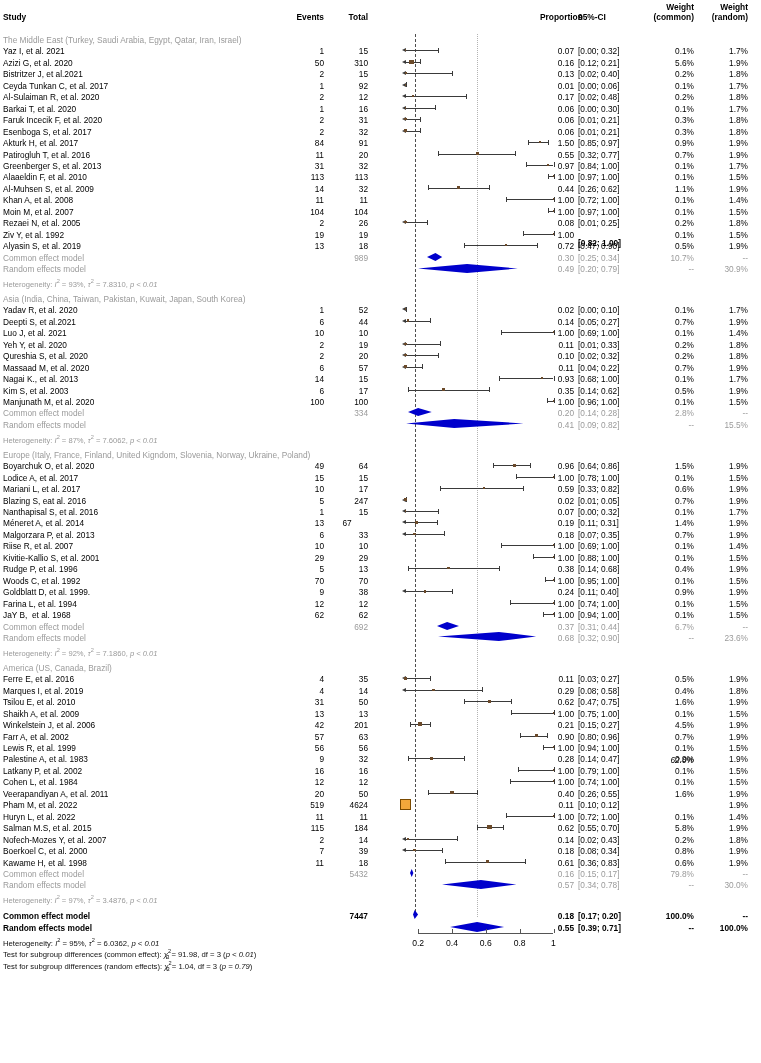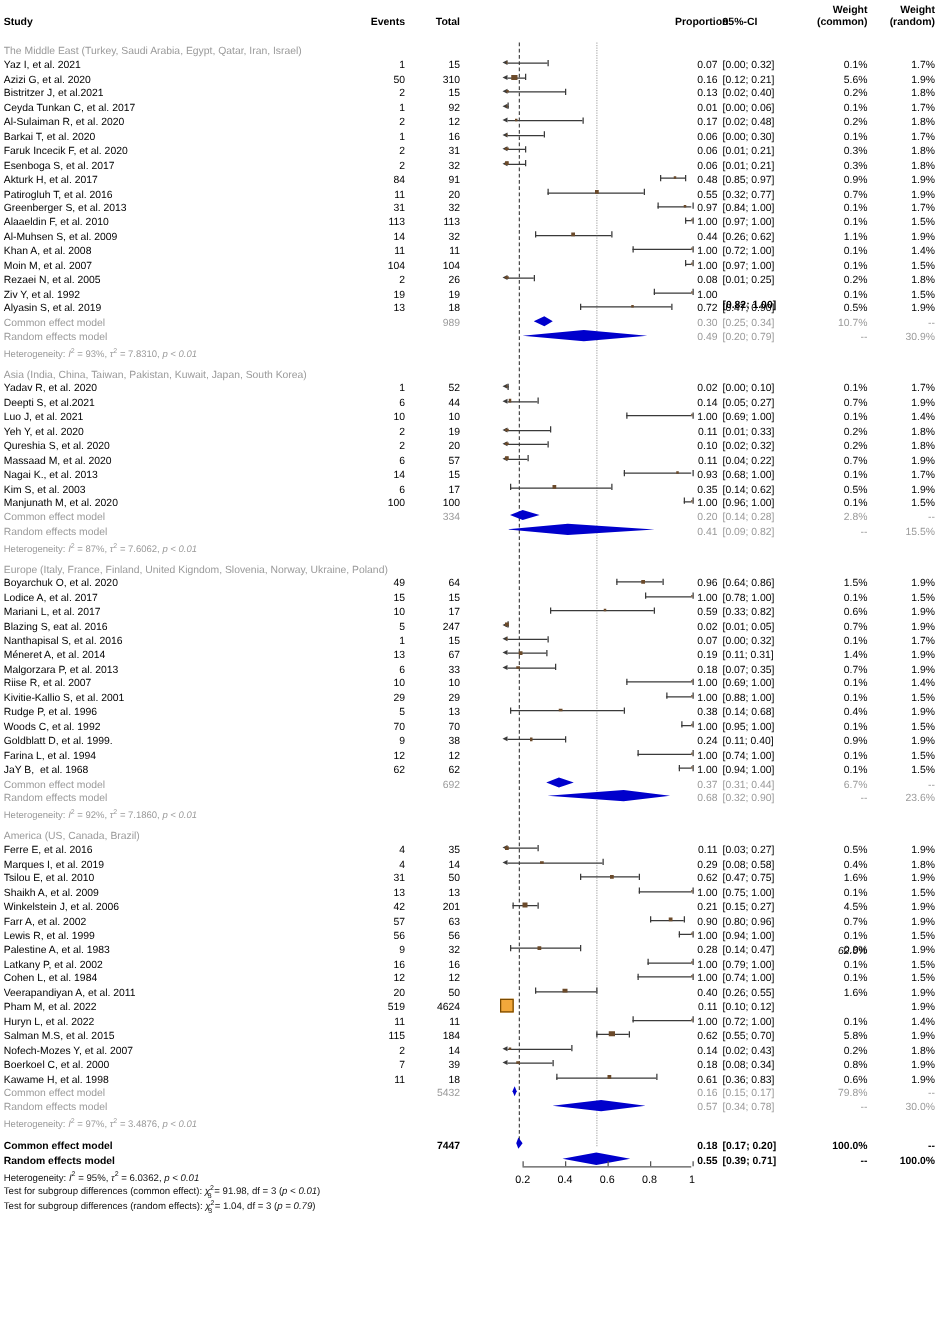--- a/index.html
+++ b/index.html
@@ -126,21 +126,21 @@
       <div class="t col-study" style="top: 126.6px;">Esenboga S, et al. 2017</div>
       <div class="t col-events" style="top: 126.6px;">2</div>
       <div class="t col-total" style="top: 126.6px;">32</div>
       <div class="t col-prop" style="top: 126.6px;">0.06</div>
       <div class="t col-ci" style="top: 126.6px;">[0.01; 0.21]</div>
       <div class="t col-wc" style="top: 126.6px;">0.3%</div>
       <div class="t col-wr" style="top: 126.6px;">1.8%</div>
       <div class="t col-study" style="top: 138.05px;">Akturk H, et al. 2017</div>
       <div class="t col-events" style="top: 138.05px;">84</div>
       <div class="t col-total" style="top: 138.05px;">91</div>
-      <div class="t col-prop" style="top: 138.05px;">0.48</div>
+      <div class="t col-prop" style="top: 138.05px;">1.50</div>
       <div class="t col-ci" style="top: 138.05px;">[0.85; 0.97]</div>
       <div class="t col-wc" style="top: 138.05px;">0.9%</div>
       <div class="t col-wr" style="top: 138.05px;">1.9%</div>
       <div class="t col-study" style="top: 149.5px;">Patirogluh T, et al. 2016</div>
       <div class="t col-events" style="top: 149.5px;">11</div>
       <div class="t col-total" style="top: 149.5px;">20</div>
       <div class="t col-prop" style="top: 149.5px;">0.55</div>
       <div class="t col-ci" style="top: 149.5px;">[0.32; 0.77]</div>
       <div class="t col-wc" style="top: 149.5px;">0.7%</div>
       <div class="t col-wr" style="top: 149.5px;">1.9%</div>
@@ -319,21 +319,21 @@
       <div class="t col-wr" style="top: 495.55px;">1.9%</div>
       <div class="t col-study" style="top: 507px;">Nanthapisal S, et al. 2016</div>
       <div class="t col-events" style="top: 507px;">1</div>
       <div class="t col-total" style="top: 507px;">15</div>
       <div class="t col-prop" style="top: 507px;">0.07</div>
       <div class="t col-ci" style="top: 507px;">[0.00; 0.32]</div>
       <div class="t col-wc" style="top: 507px;">0.1%</div>
       <div class="t col-wr" style="top: 507px;">1.7%</div>
       <div class="t col-study" style="top: 518.45px;">Méneret A, et al. 2014</div>
       <div class="t col-events" style="top: 518.45px;">13</div>
-      <div class="t col-total" style="top: 518.45px;">67</div>
+      <div class="t col-total" style="top: 518.45px; text-align: center;">67</div>
       <div class="t col-prop" style="top: 518.45px;">0.19</div>
       <div class="t col-ci" style="top: 518.45px;">[0.11; 0.31]</div>
       <div class="t col-wc" style="top: 518.45px;">1.4%</div>
       <div class="t col-wr" style="top: 518.45px;">1.9%</div>
       <div class="t col-study" style="top: 529.9px;">Malgorzara P, et al. 2013</div>
       <div class="t col-events" style="top: 529.9px;">6</div>
       <div class="t col-total" style="top: 529.9px;">33</div>
       <div class="t col-prop" style="top: 529.9px;">0.18</div>
       <div class="t col-ci" style="top: 529.9px;">[0.07; 0.35]</div>
       <div class="t col-wc" style="top: 529.9px;">0.7%</div>

